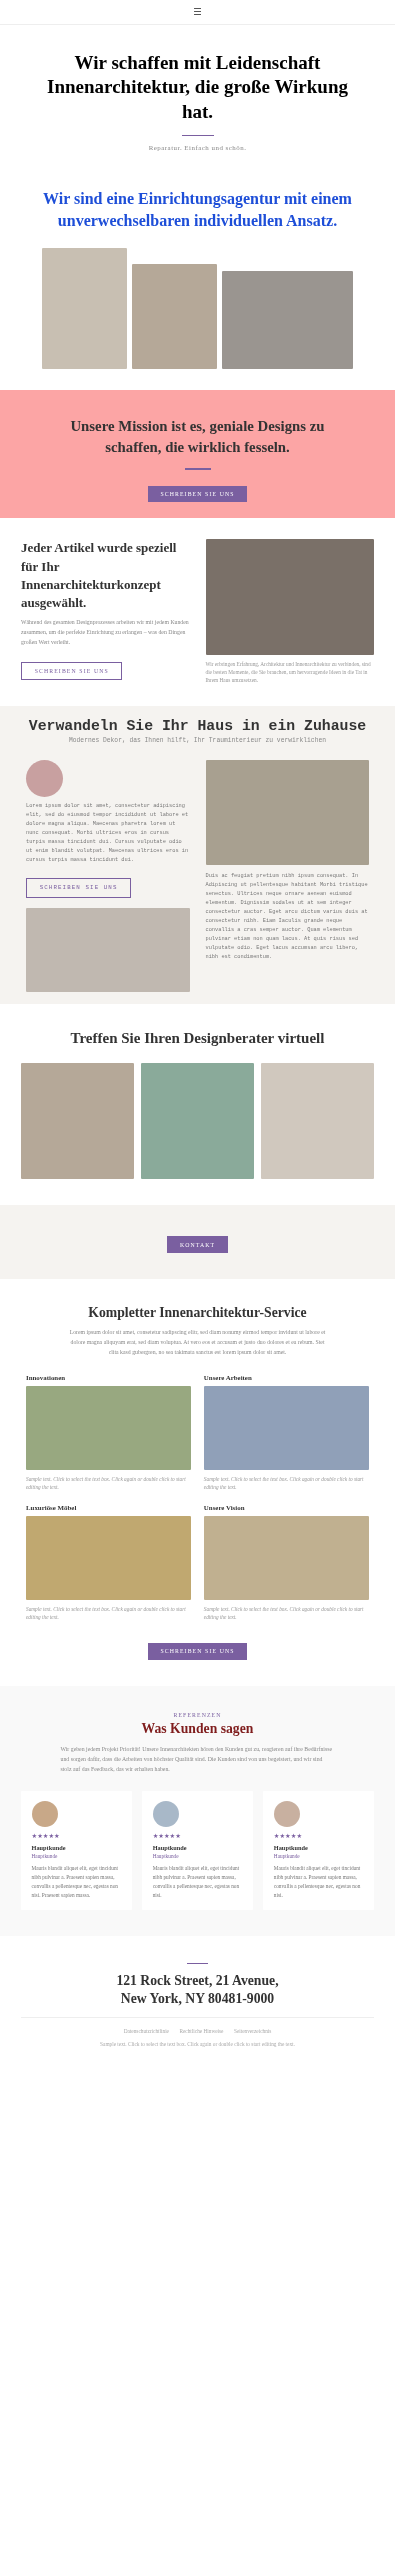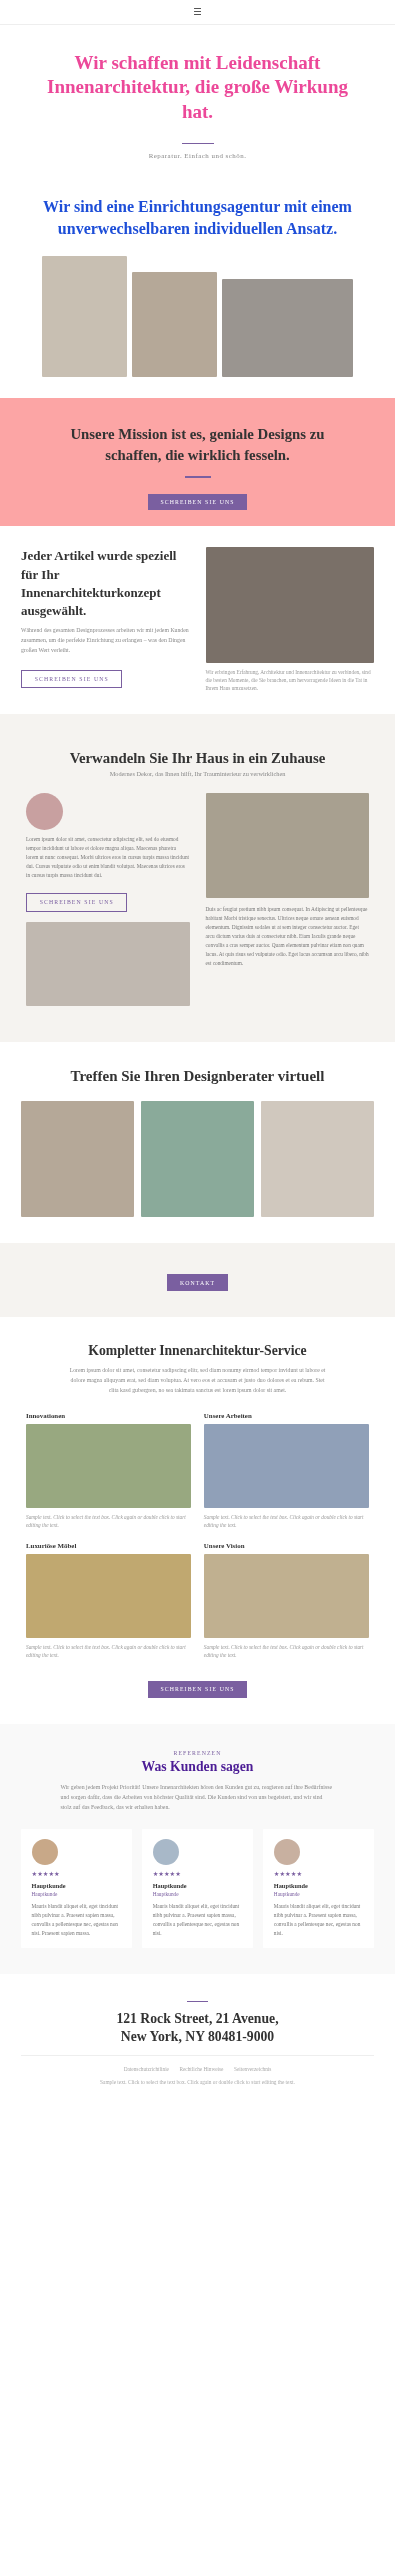--- a/index.html
+++ b/index.html
@@ -22,23 +22,23 @@
 
     
     .hero-section {
       text-align: center;
       padding: 26px 42px 16px;
       background: #fff;
     }
     .hero-title {
       font-size: 19px;
       font-weight: 700;
-      color: #ec4899;
+      color: #000000;
       line-height: 1.3;
-      margin-bottom: 18px;
+      margin-bottom: 10px;
     }
     .hero-divider {
       width: 32px;
       height: 1.6px;
       background: #7a5fa0;
       margin: 5.3px auto 7.4px;
     }
     .hero-subtitle {
       font-size: 6.9px;
       color: #888;
@@ -149,21 +149,22 @@
     }
     .article-caption {
       font-size: 5.3px;
       color: #999;
       line-height: 1.6;
     }
 
     
     .transform-section {
       background: #f5f3f0;
-      padding: 36px 26px;
+      padding: 12px 26px;
+      font-family: Liberation Mono, monospace;
     }
     .transform-header {
       text-align: center;
       margin-bottom: 16px;
     }
     .transform-title {
       font-size: 14.8px;
       font-weight: 700;
       color: #333;
       margin-bottom: 3.2px;
@@ -294,21 +295,21 @@
     .testimonials-label {
       font-size: 5.8px;
       color: #7a5fa0;
       letter-spacing: 1.1px;
       text-transform: uppercase;
       margin-bottom: 3.2px;
     }
     .testimonials-title {
       font-size: 13.7px;
       font-weight: 700;
-      color: #4c1d95;
+      color: #7f1d1d;
       margin-bottom: 5.3px;
     }
     .testimonials-text {
       font-size: 5.8px;
       color: #888;
       line-height: 1.7;
       max-width: 274px;
       margin: 0 auto 16px;
     }
     .testimonials-grid {

